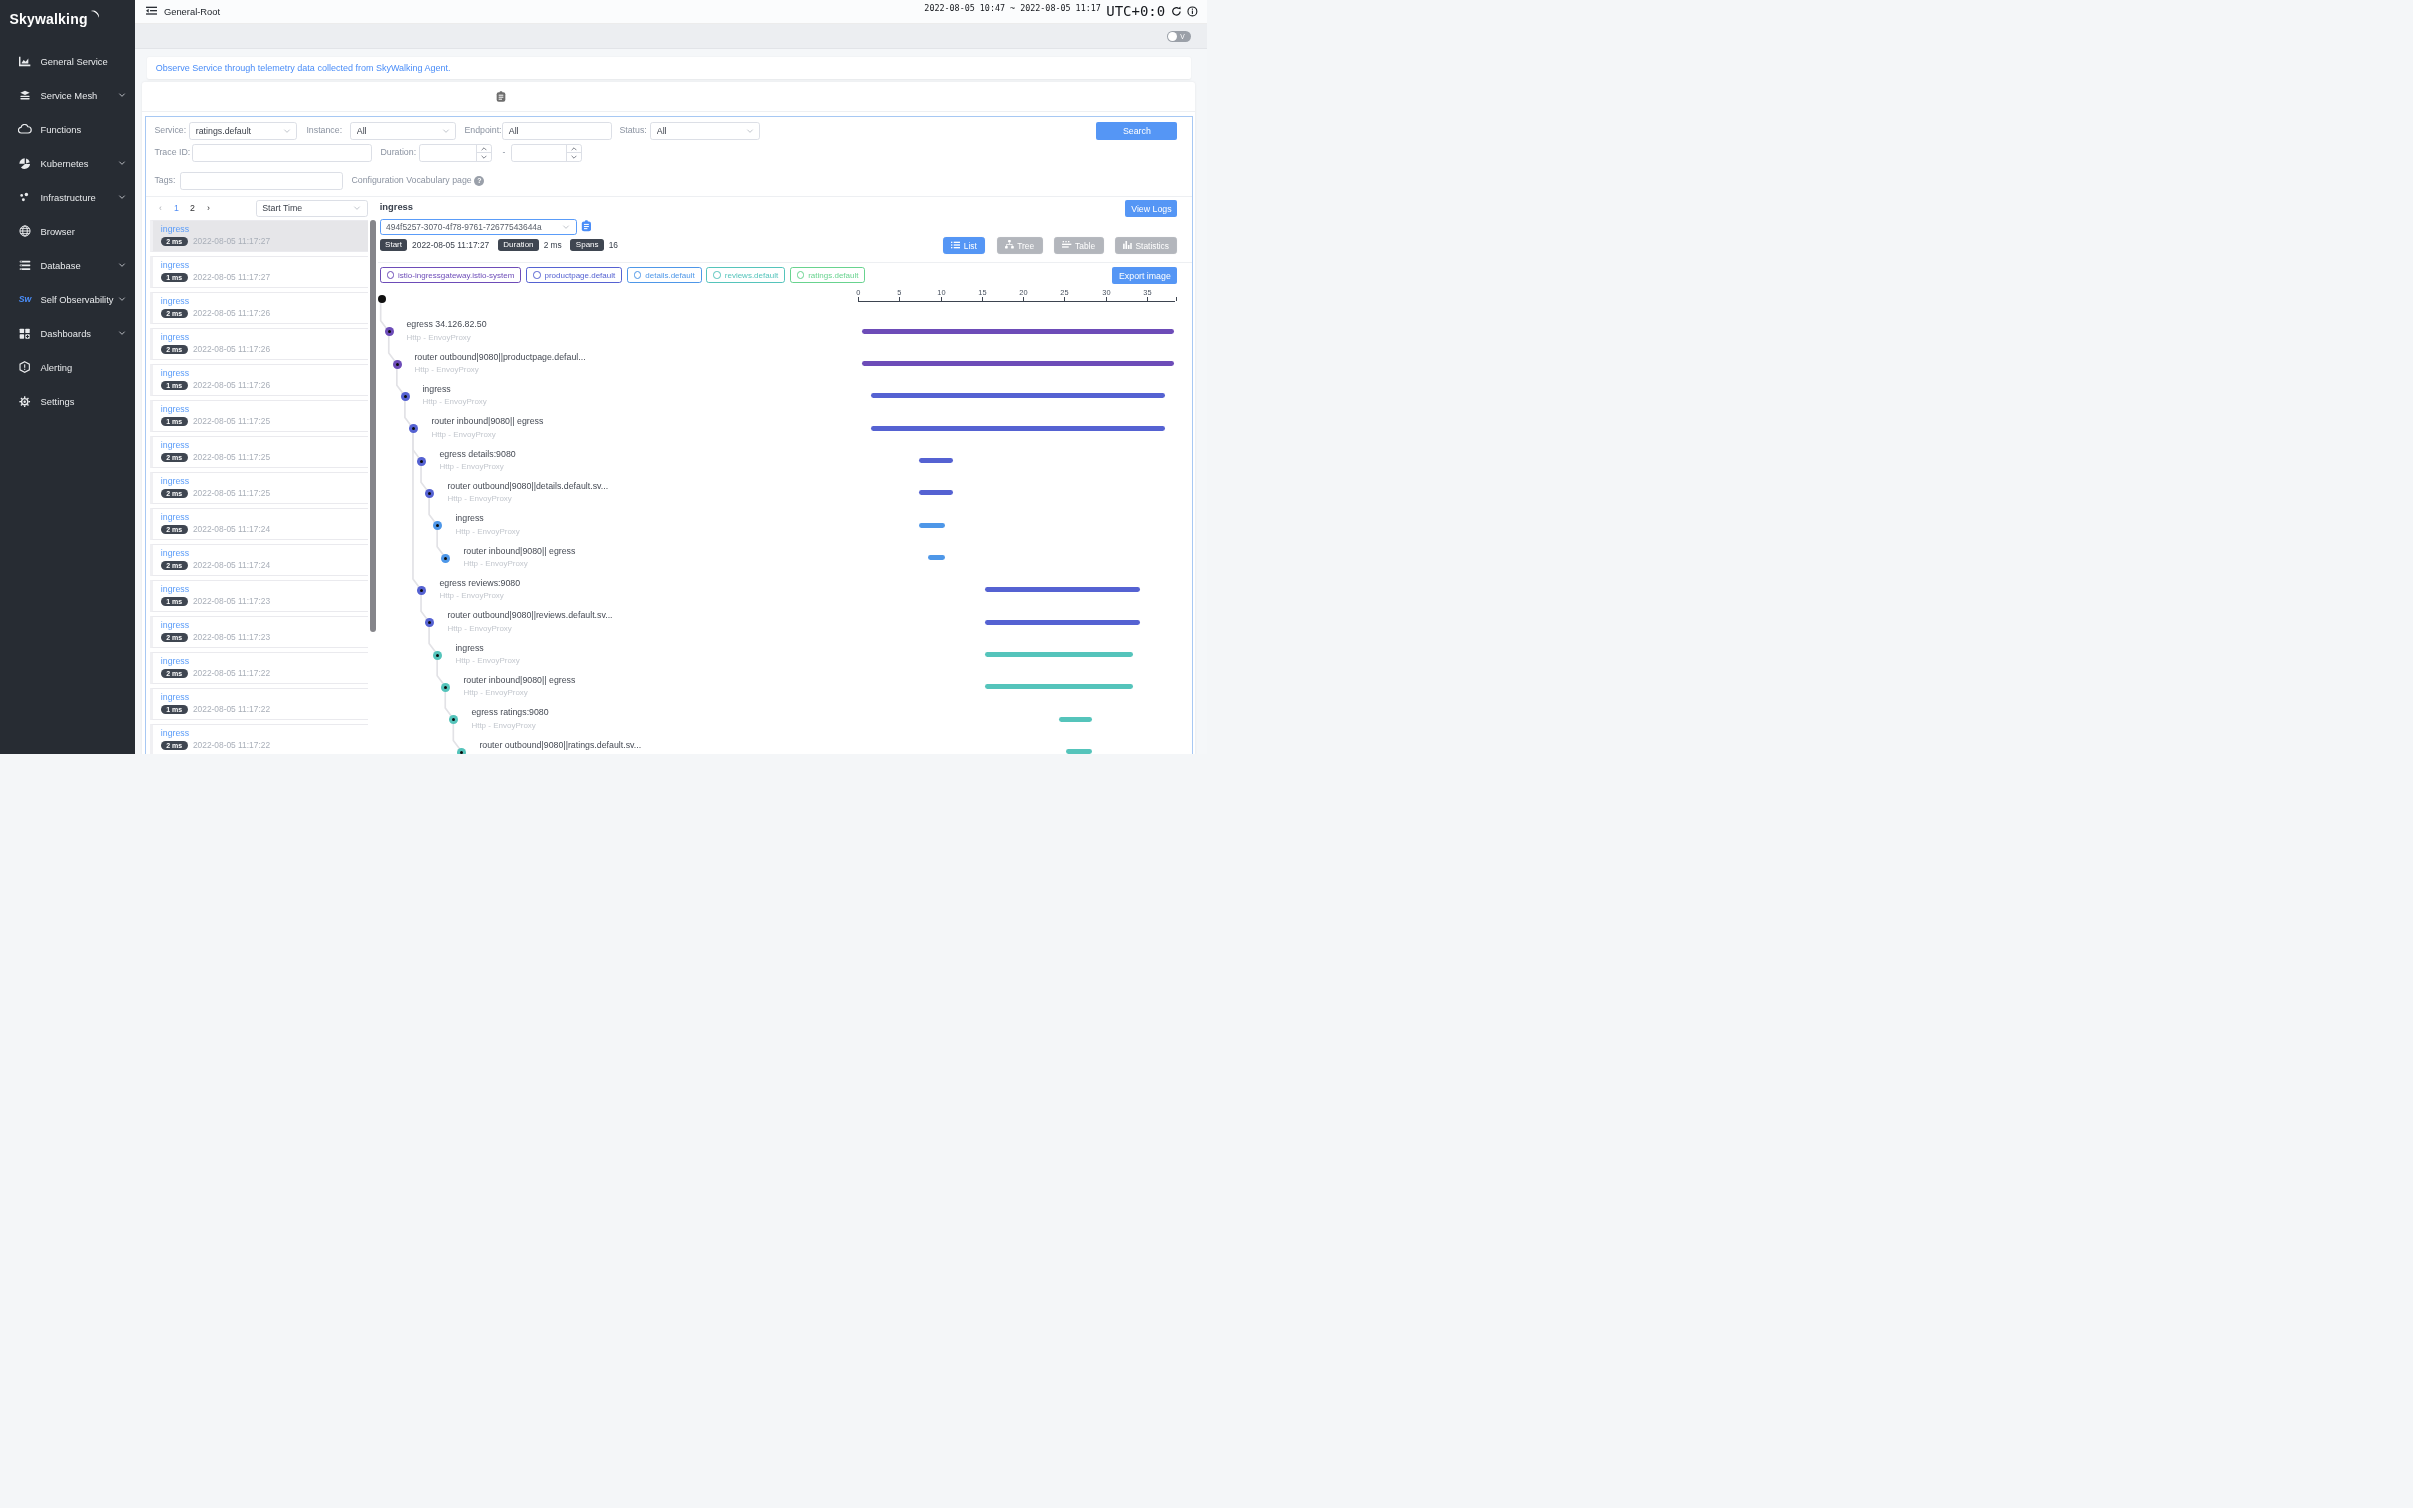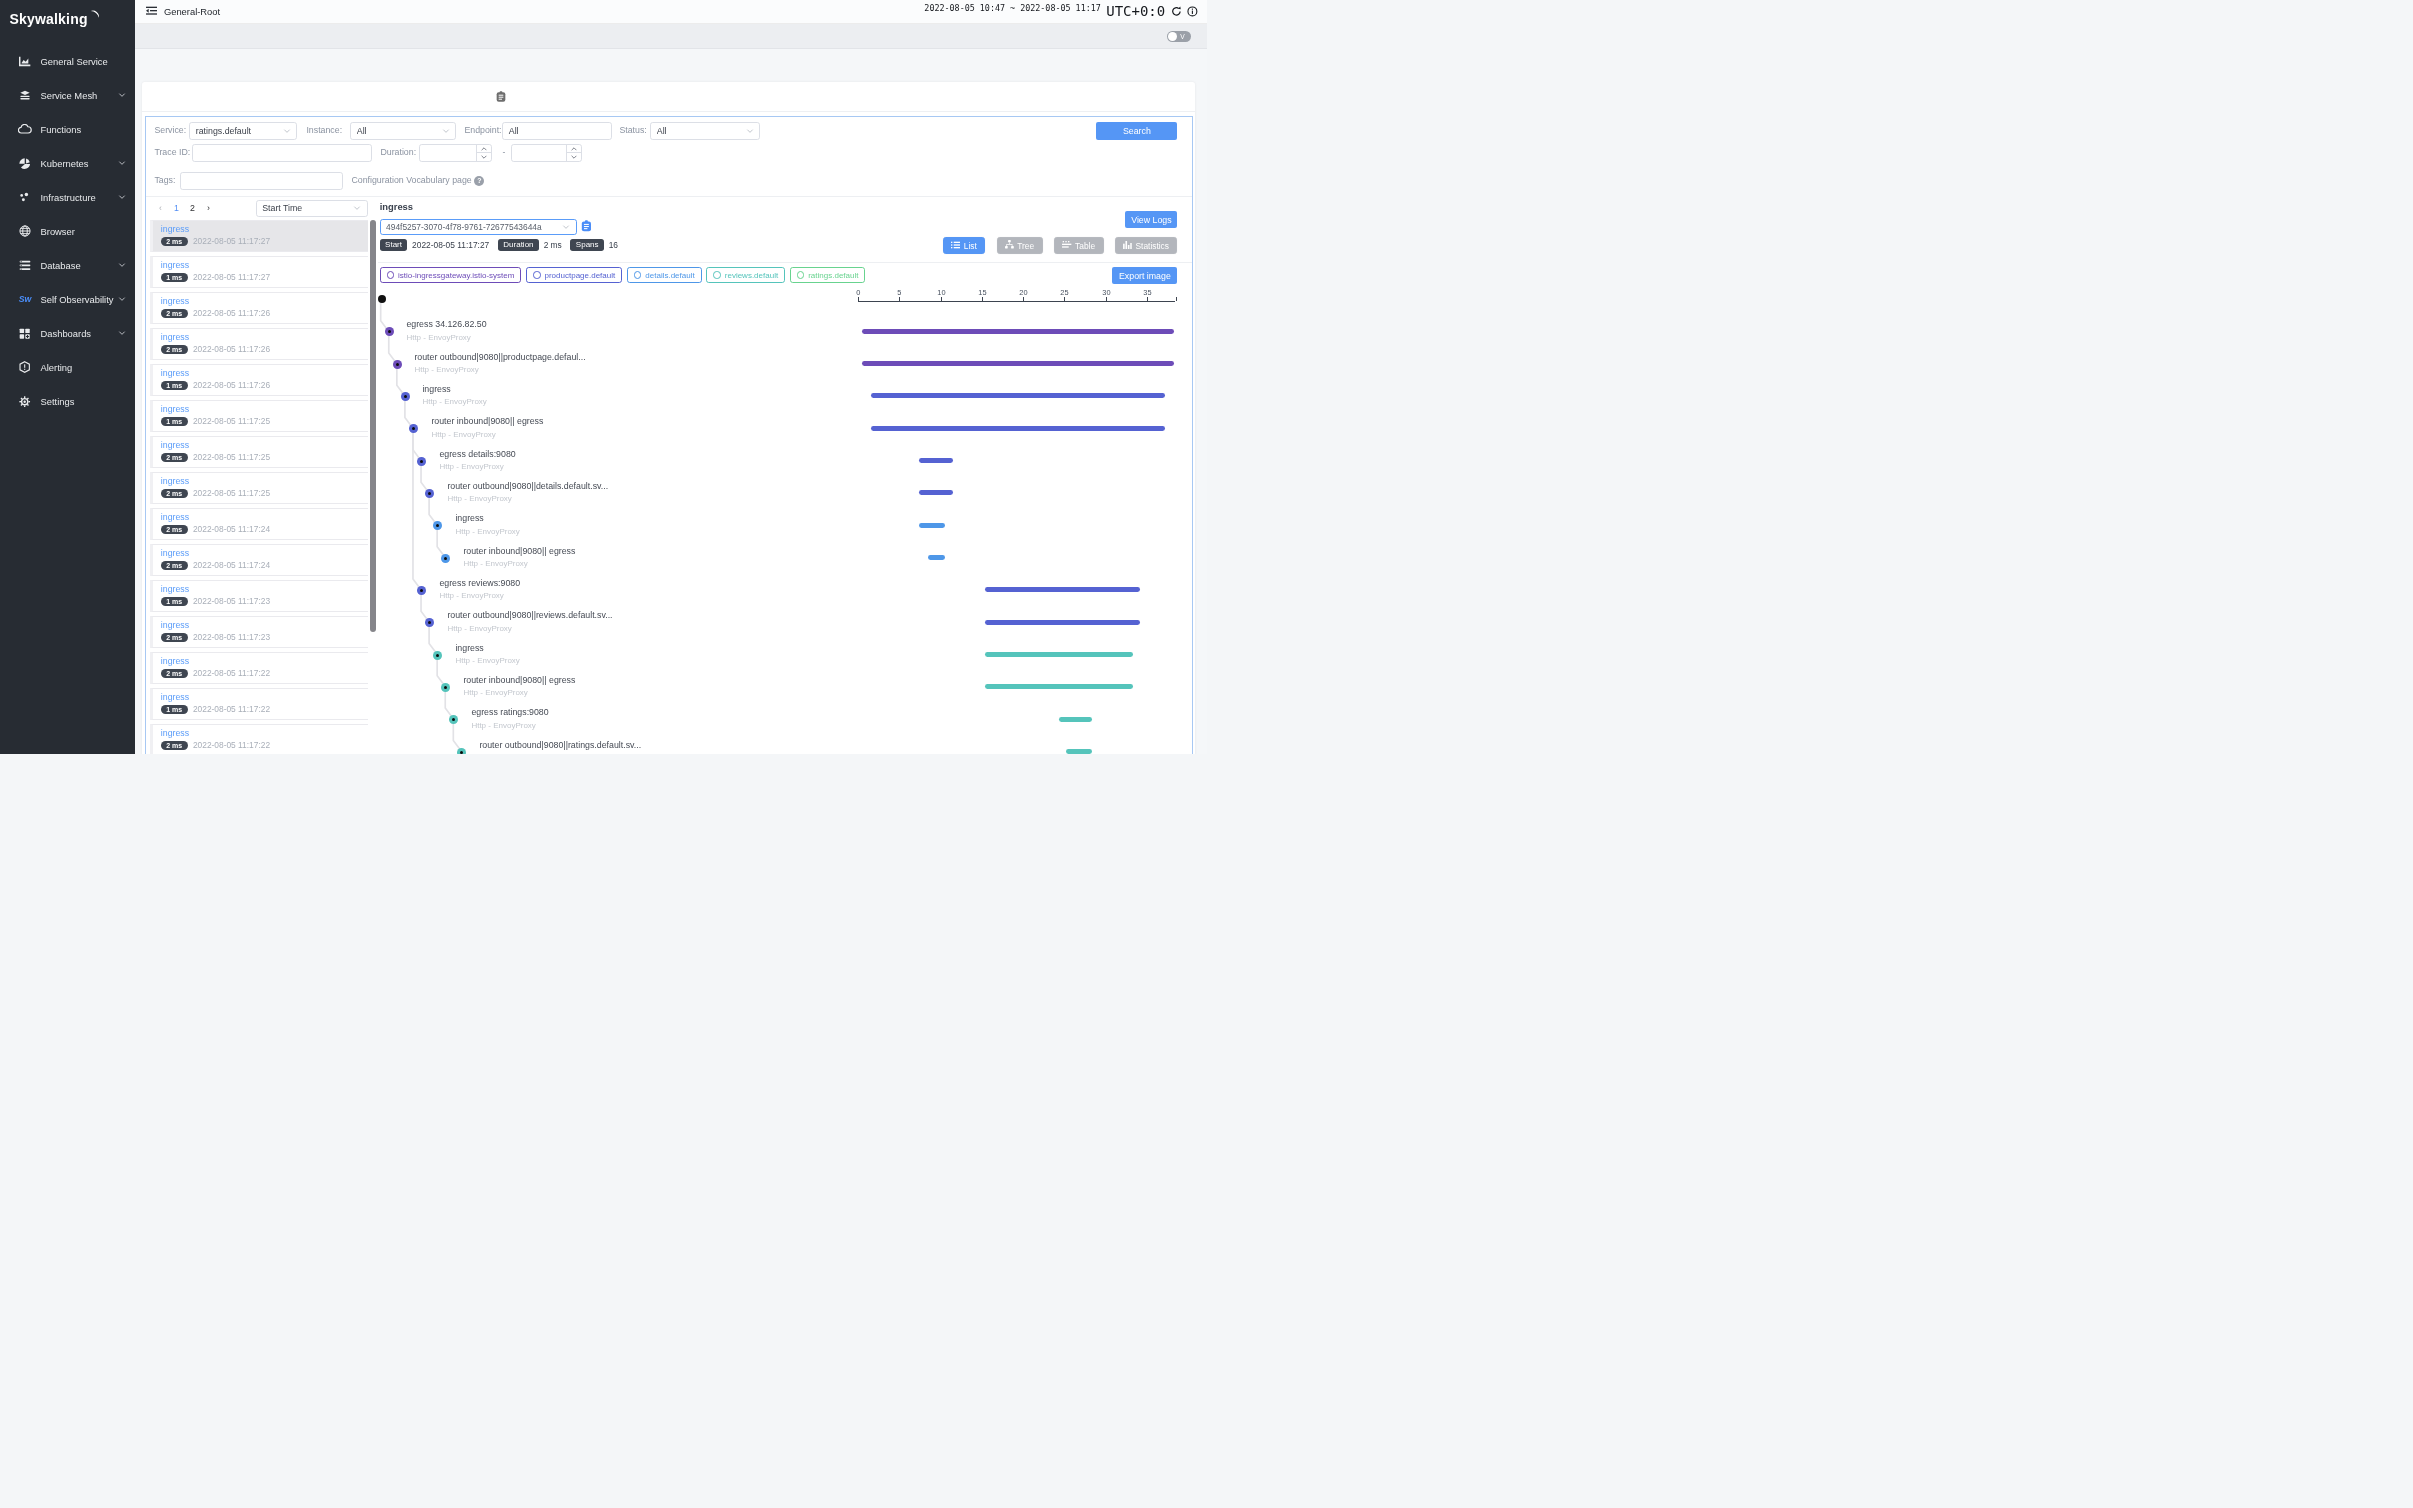--- a/index.html
+++ b/index.html
@@ -74,21 +74,21 @@
   .titem .tname { color:#5a9cf9; font-size:8.8px; }
   .titem .tmeta { display:flex; align-items:center; margin-top:2px; gap:5.4px; }
   .badge-dark { background:#3f4651; color:#fff; font-size:7px; font-weight:bold; padding:1px 5.4px; border-radius:5.4px; }
   .ttime { color:#a9afb9; font-size:8.4px; }
   .lscroll { position:absolute; right:0; top:23px; width:6px; bottom:0; }
   .lscroll .thumb { position:absolute; left:0; right:0; top:0; height:412px; background:#85858a; border-radius:3.4px; }
 
   
   .detail { position:absolute; left:232px; right:0; top:80px; bottom:0; }
   .dtitle { position:absolute; left:1.3px; top:4px; font-size:9.4px; font-weight:bold; color:#3a414d; }
-  .viewlogs { position:absolute; right:15px; top:14px; width:52px; height:17px; }
+  .viewlogs { position:absolute; right:15px; top:3px; width:52px; height:17px; }
   .traceid-sel { position:absolute; left:1.3px; top:21.5px; width:197px; height:16px; border:0.9px solid #5a9cf9; border-radius:2.7px; display:flex; align-items:center; padding:0 5.4px; font-size:8.4px; color:#5b616c; background:#fff; cursor:pointer; }
   .traceid-sel .sval { flex:1; }
   .copyic { position:absolute; left:203px; top:23px; cursor:pointer; }
   .badges { position:absolute; left:1.3px; top:41px; display:flex; align-items:center; gap:4.7px; height:13.5px; }
   .kv-badge { background:#3f4651; color:#fff; font-size:8px; padding:1.3px 5.4px; border-radius:2.7px; }
   .kv-val { color:#3a414d; font-size:8.4px; margin-right:4px; }
   .modes { position:absolute; right:15px; top:40px; display:flex; gap:11.4px; }
   .mode { height:17px; border-radius:2.7px; border:0.7px solid #b6b9bf; background:#b3b6bc; color:#fff; font-size:8.4px; display:flex; align-items:center; gap:3.4px; padding:0 7.4px; cursor:pointer; box-shadow:0 0 0 0.7px rgba(0,0,0,.02); }
   .mode.active { background:#5596f5; border-color:#5596f5; }
   .ddiv { position:absolute; left:0; right:0; top:65px; height:0.7px; background:#edeff2; }
@@ -328,20 +328,23 @@
 
   <div class="graybar">
     <div class="toggle">
       <span class="knob"></span>
       <span class="tgl-label">V</span>
     </div>
   </div>
 
   <div class="contentbg"></div>
 
+  <div class="banner">
+    <span>Observe Service through telemetry data collected from SkyWalking Agent.</span>
+  </div>
 
   <section class="card">
 
     <div class="tabsrow">
 
         <span class="tab"></span>
 
         <span class="tab"></span>
 
         <span class="tab active"></span>

